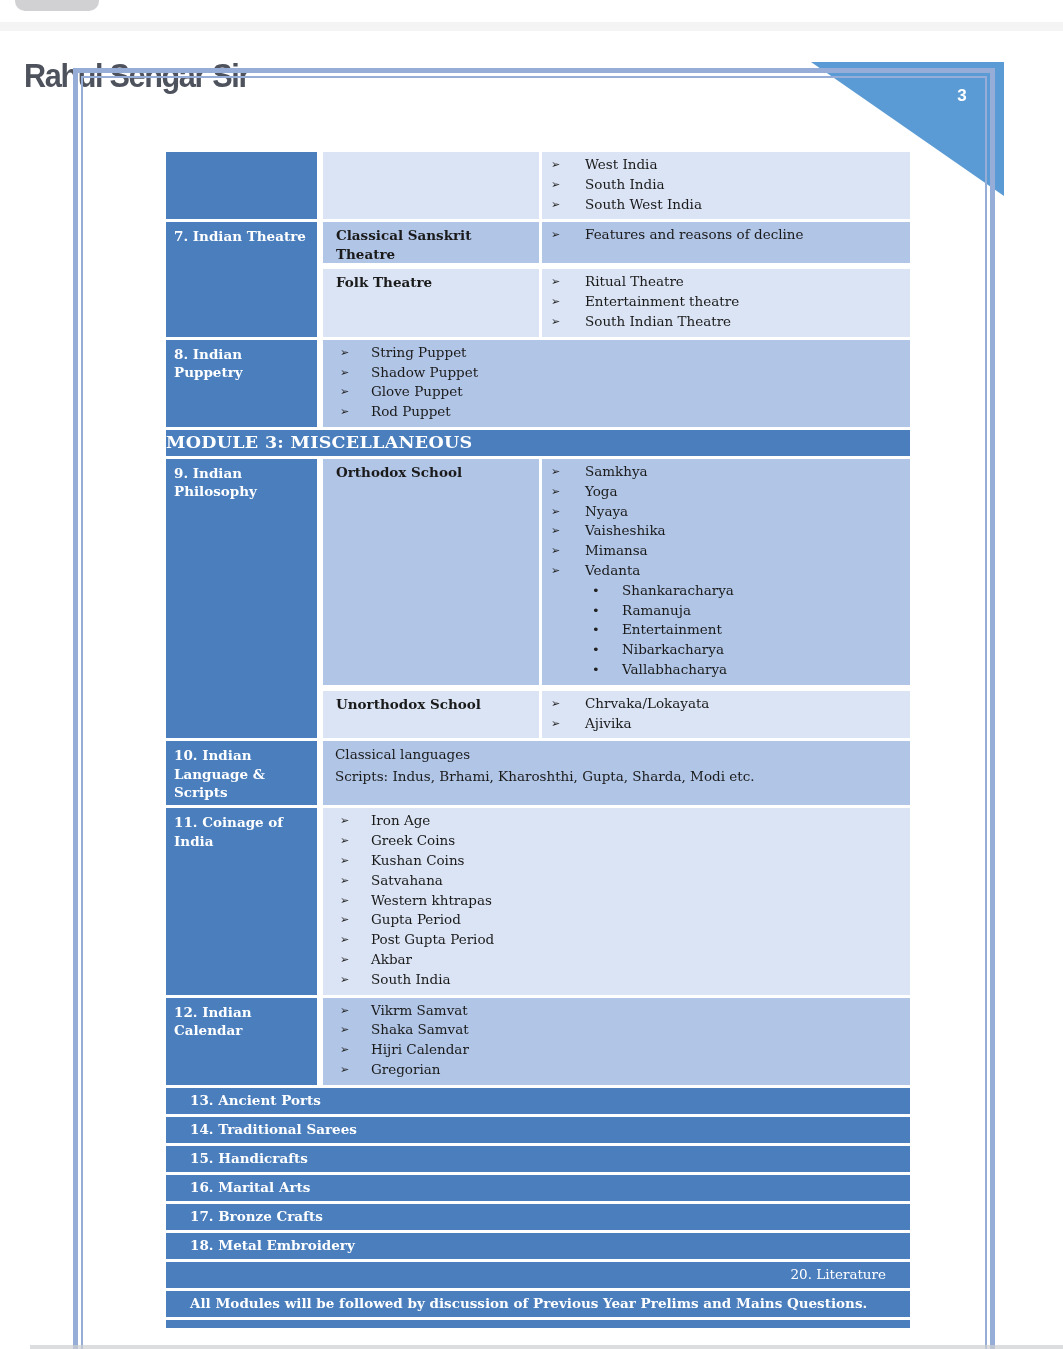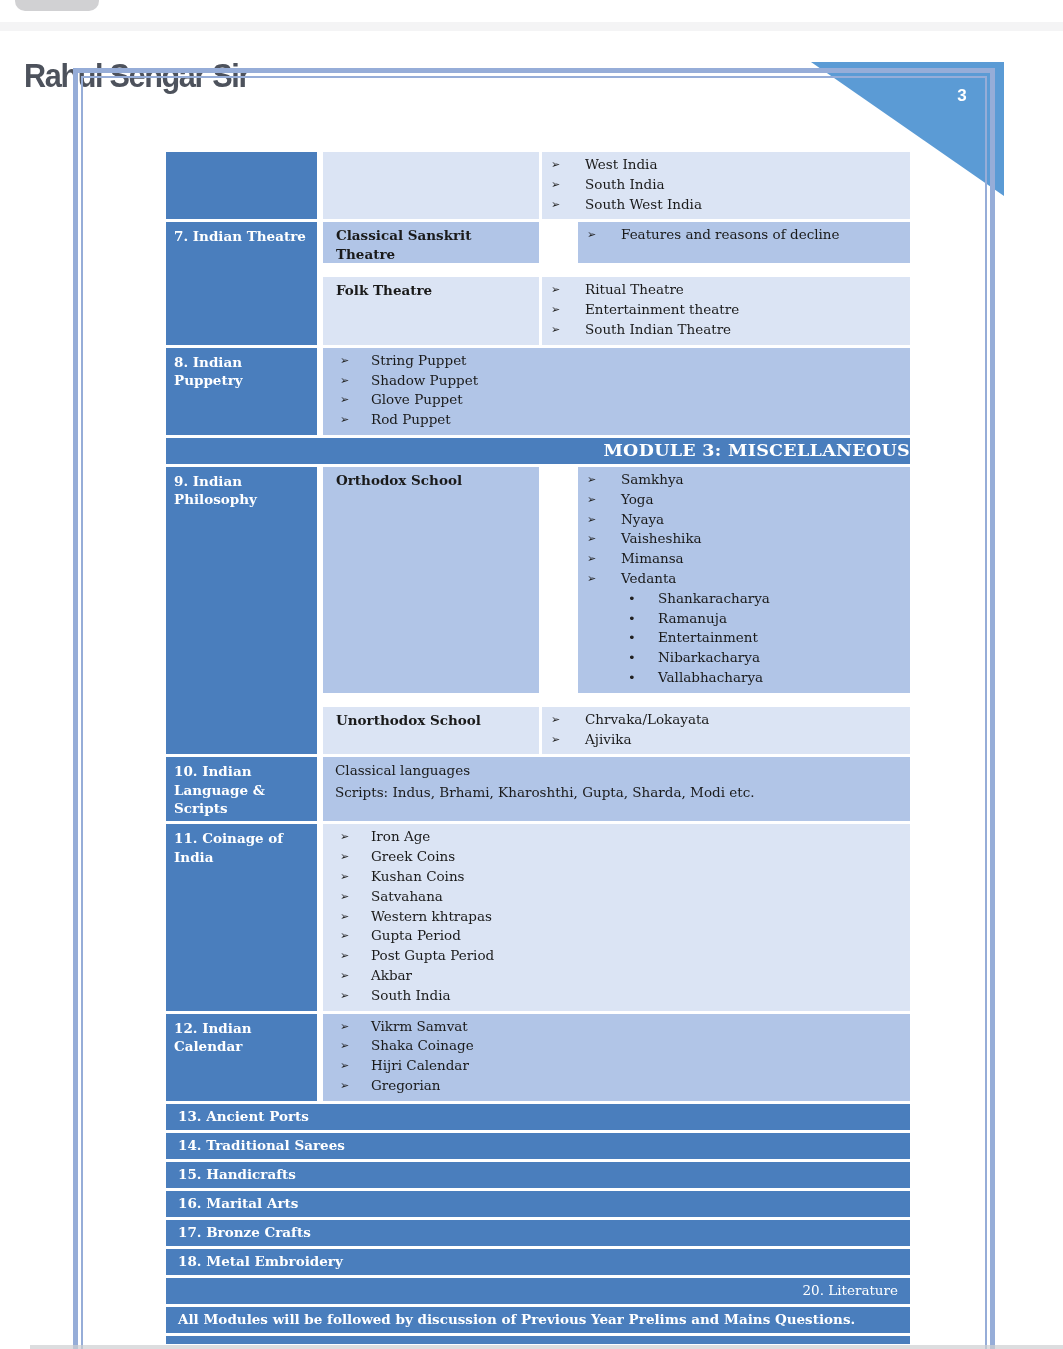--- a/index.html
+++ b/index.html
@@ -28,44 +28,44 @@
 
   
   .content { position:absolute; left:166px; top:152px; width:744px; z-index:1; color:#1a1a1a; }
   .doc-table { width:100%; font-size:13.5px; }
 
   .sec { display:flex; margin-bottom:3px; align-items:stretch; }
   .c1 { width:151px; margin-right:6px; background:#4a7ebd; flex-shrink:0;
         color:#ffffff; font-weight:bold; padding:5px 6px 0 8px; line-height:18.5px; }
   .rt { flex:1; display:flex; flex-direction:column; }
   .sub { display:flex; flex:1; align-items:stretch; }
-  .sub.m2 { margin-bottom:14px;gap:36px; }
+  .sub.m2 { margin-bottom:6px; }
   .c2 { width:216px; margin-right:3px; flex-shrink:0; font-weight:bold; padding:4px 4px 0 13px; line-height:18.5px; }
   .c3 { flex:1; }
   .full { flex:1; }
 
   .dark  { background:#4a7ebd; }
   .med   { background:#b1c5e7; }
   .light { background:#dbe4f4; }
 
   .padcell { padding:3px 0 5px; }
   .bline { display:flex; line-height:19.8px; }
   .marker { box-sizing:border-box; width:43px; padding-left:9px; flex-shrink:0;
             font-family:"DejaVu Sans",sans-serif; font-size:11px; color:#222; }
   .wide .marker { width:48px; padding-left:17px; }
   .bline.sub { margin-left:41px; }
   .bline.sub .marker { width:39px; padding-left:9px; font-size:13px; }
 
-  .mrow { background:#4a7ebd; color:#ffffff; font-weight:bold; text-align:right;
+  .mrow { background:#4a7ebd; color:#ffffff; font-weight:bold; text-align:left;
           font-size:17.5px; padding:2px 0 4px; margin-bottom:3px; letter-spacing:.3px; }
 
   .txtcell { padding:3px 12px 18px; line-height:21.5px; }
 
   .srow { background:#4a7ebd; color:#ffffff; font-weight:bold; font-size:13.5px;
-          padding:4px 12px 5px; line-height:17px; margin-bottom:3px; }
+          padding:4px 24px 5px; line-height:17px; margin-bottom:3px; }
   .srow.normal { font-weight:normal;text-align:right; }
   .thinrow { background:#4a7ebd; height:8px; margin-bottom:3px; }
 
   .bottom-strip { position:absolute; left:30px; right:0; bottom:0; height:4px; background:#cdced1; opacity:.7; z-index:6; }
 </style>
 </head>
 <body>
 
 <div class="screen">
 
@@ -292,21 +292,21 @@
       <div class="sec">
         <div class="c1 dark">12. Indian Calendar</div>
         <div class="rt">
           <div class="full med padcell wide">
               <div class="bline">
                 <span class="marker">➢</span>
                 <span class="btext">Vikrm Samvat</span>
               </div>
               <div class="bline">
                 <span class="marker">➢</span>
-                <span class="btext">Shaka Coinage</span>
+                <span class="btext">Shaka Samvat</span>
               </div>
               <div class="bline">
                 <span class="marker">➢</span>
                 <span class="btext">Hijri Calendar</span>
               </div>
               <div class="bline">
                 <span class="marker">➢</span>
                 <span class="btext">Gregorian</span>
               </div>
             </div>

